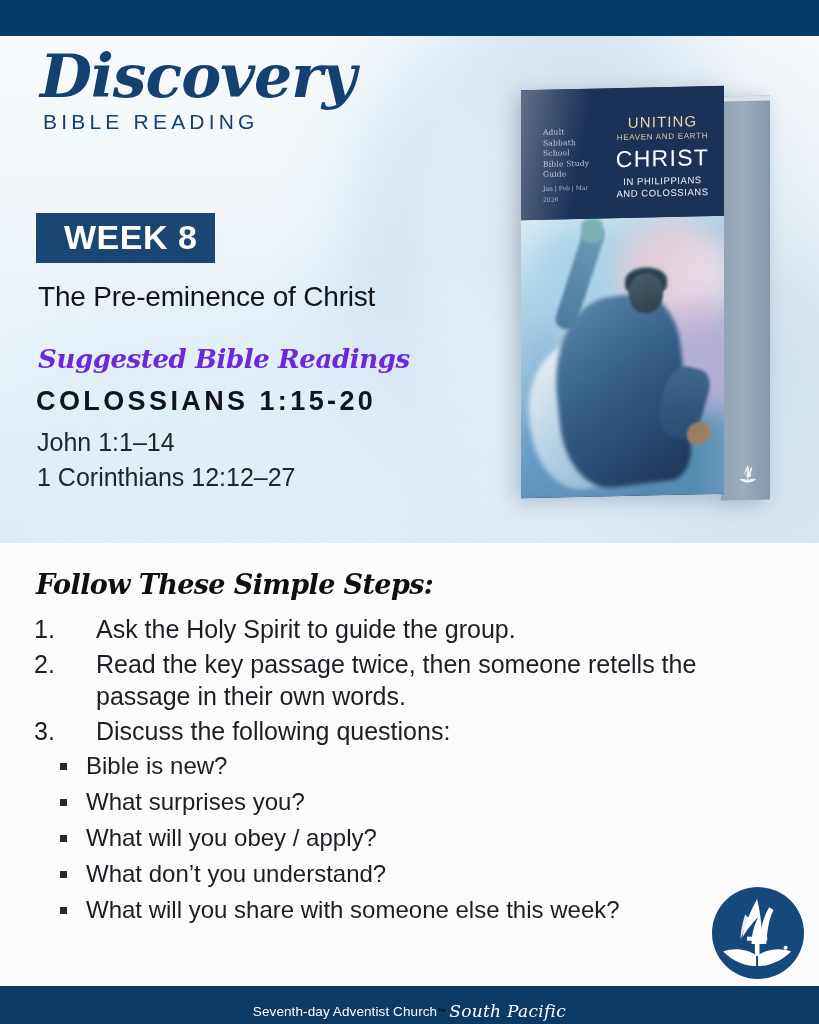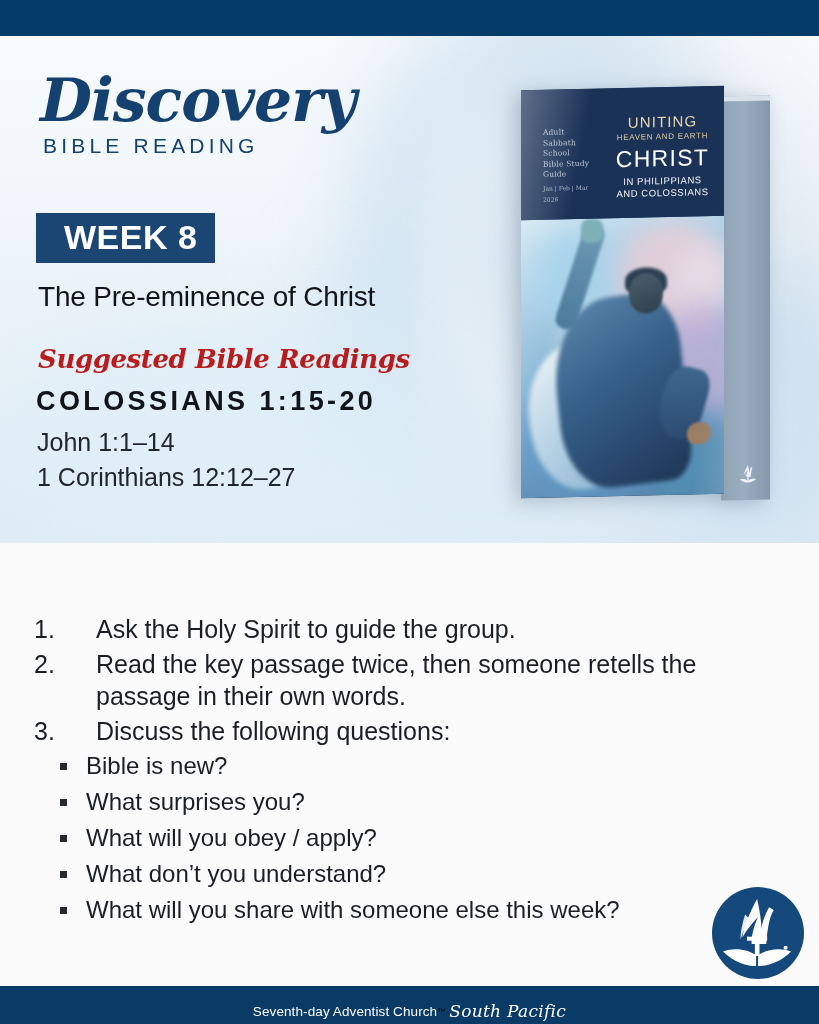--- a/index.html
+++ b/index.html
@@ -39,21 +39,21 @@
       radial-gradient(ellipse at 55% 30%, rgba(176,205,226,.55) 0%, rgba(176,205,226,0) 62%),
       radial-gradient(ellipse at 40% 62%, rgba(225,235,243,.9) 0%, rgba(225,235,243,0) 64%);
     filter:blur(6px);
   }
   .hero .veil{
     position:absolute; left:0; top:0; width:819px; height:507px;
     background:linear-gradient(180deg, rgba(255,255,255,.34) 0%, rgba(255,255,255,.06) 45%, rgba(255,255,255,.30) 100%);
   }
 
   
-  .logo-block{ position:absolute; left:40px; top:68px; z-index:6; }
+  .logo-block{ position:absolute; left:40px; top:44px; z-index:6; }
   .logo-word{
     font-family:"DejaVu Serif", serif;
     font-style:italic; font-weight:bold;
     font-size:60px; line-height:64px;
     letter-spacing:-1px;
     color:#14416f;
   }
   .logo-sub{
     font-family:"Liberation Sans", sans-serif;
     font-size:21px; font-weight:400;
@@ -77,21 +77,21 @@
   .hero-title{
     position:absolute; left:38px; top:281px; z-index:6;
     font-size:28px; font-weight:normal; color:#111418;
     letter-spacing:-.2px;
   }
 
   .readings-label{
     position:absolute; left:38px; top:344px; z-index:6;
     font-family:"DejaVu Serif", serif;
     font-style:italic; font-weight:bold;
-    font-size:26px; color:#b91c1c;
+    font-size:26px; color:#6d28d9;
     letter-spacing:-.4px;
   }
   .reading-key{
     position:absolute; left:36px; top:386px; z-index:6;
     font-size:27px; font-weight:bold; color:#111418;
     letter-spacing:3.4px;
   }
   .reading-2{
     position:absolute; left:37px; top:428px; z-index:6;
     font-size:25px; color:#20262c; font-weight:400;
@@ -336,20 +336,21 @@
         <div class="t4">IN PHILIPPIANS</div>
         <div class="t5">AND COLOSSIANS</div>
       </div>
     </div>
 
     <div class="book-gloss"></div>
   </div>
 </div>
 
 <div class="steps">
+  <div class="steps-heading">Follow These Simple Steps:</div>
 
   <div class="step s1">
     <span class="num">1.</span>
     <span class="txt">Ask the Holy Spirit to guide the group.</span>
   </div>
   <div class="step s2">
     <span class="num">2.</span>
     <span class="txt">Read the key passage twice, then someone retells the passage in their own words.</span>
   </div>
   <div class="step s3">

